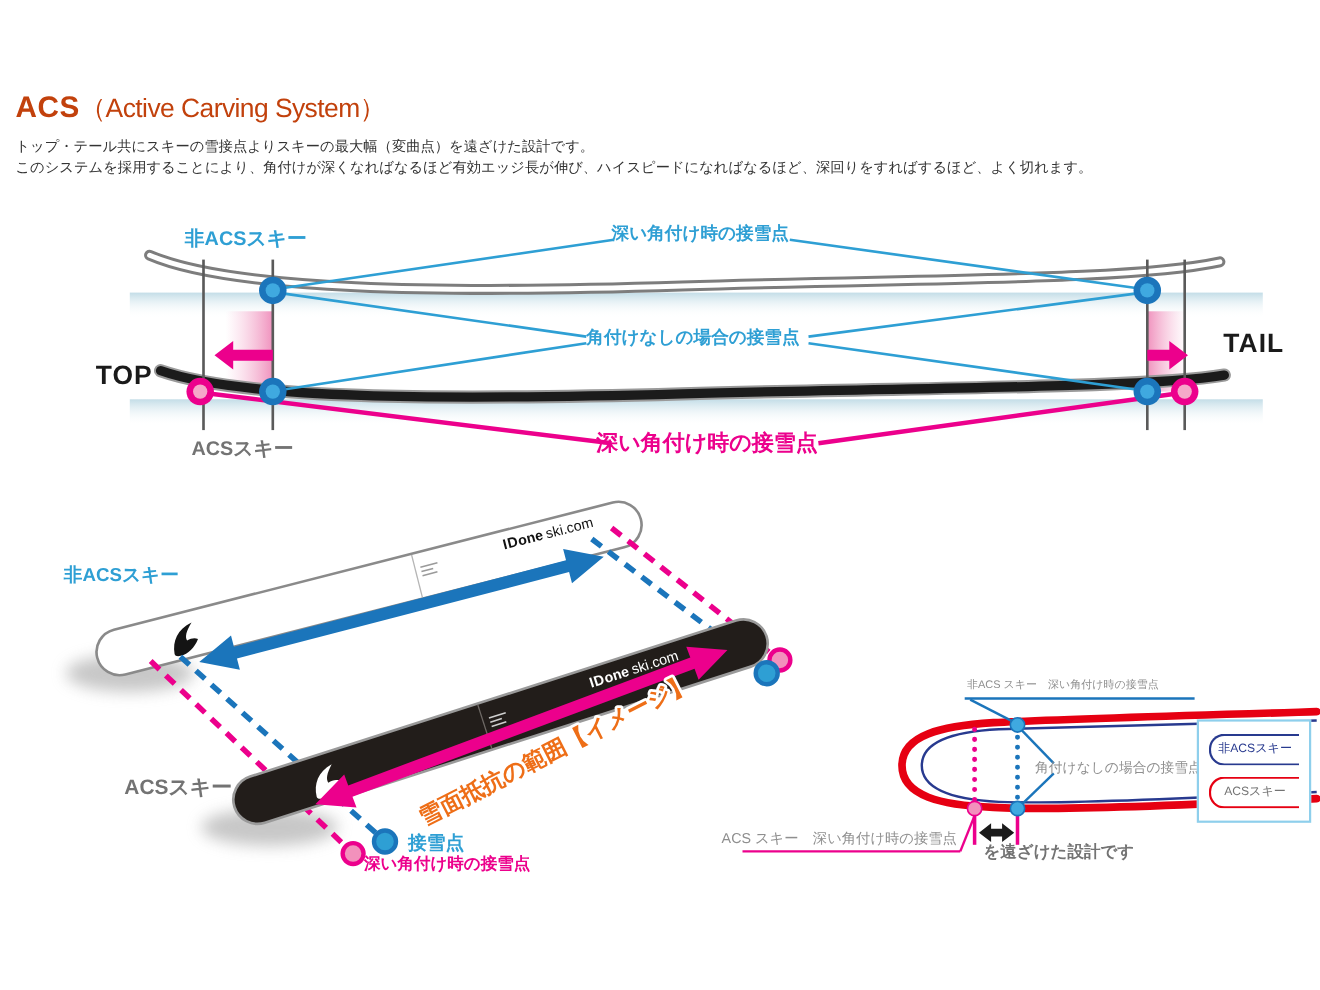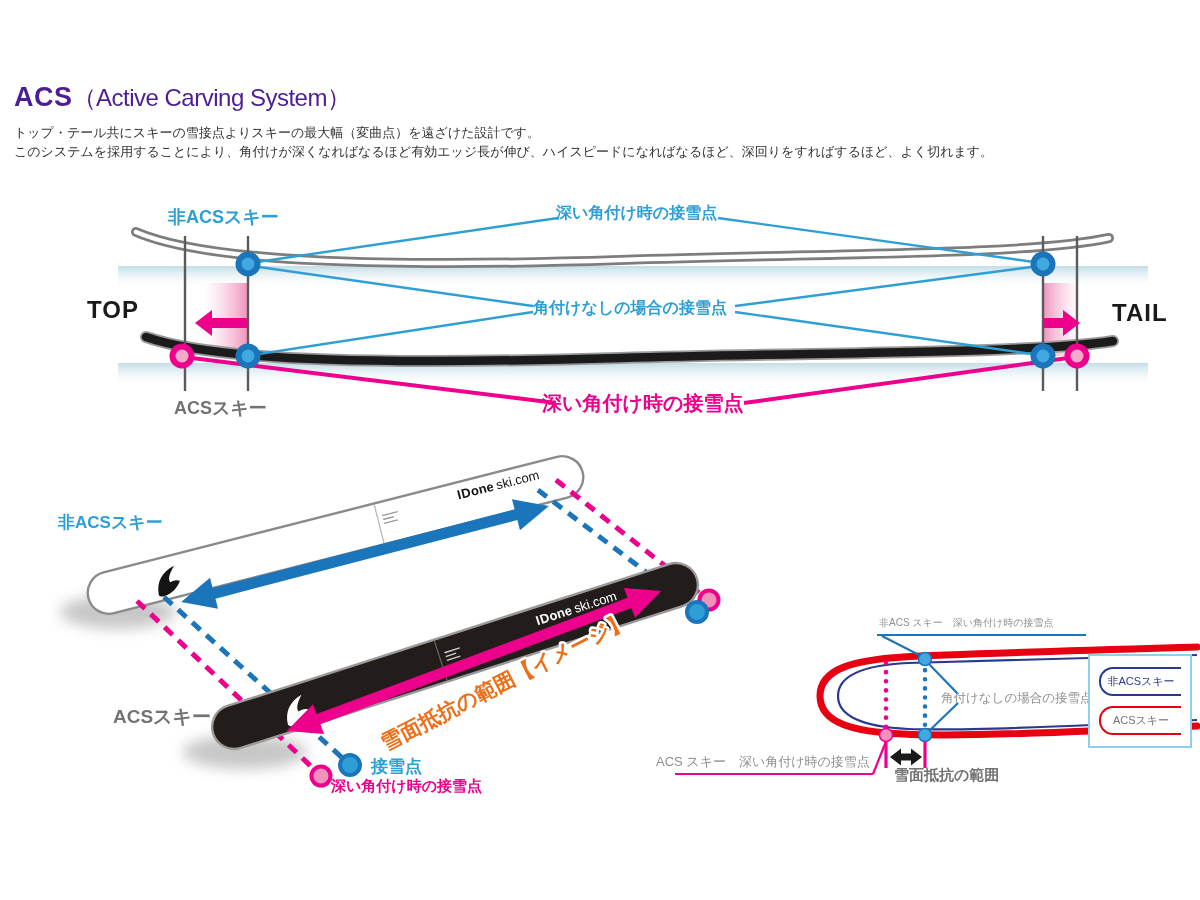--- a/index.html
+++ b/index.html
@@ -1,21 +1,21 @@
 <!DOCTYPE html>
 <html><head>
 <meta charset="utf-8">
 <style>
   html,body{margin:0;padding:0;background:#fff;}
   .stage{position:relative;width:1200px;height:900px;overflow:hidden;background:#fff;
          font-family:"Liberation Sans","DejaVu Sans",sans-serif;}
   svg{position:absolute;left:0;top:0;}
   svg text{font-family:"Liberation Sans","DejaVu Sans",sans-serif;}
   .lbl{position:absolute;white-space:nowrap;line-height:1.15;}
-  .title{left:14px;top:82px;color:#4c1d95;font-size:27px;}
+  .title{left:14px;top:82px;color:#c2410c;font-size:27px;}
   .title .main{font-weight:bold;letter-spacing:.5px;}
   .title .sub{font-weight:300;font-size:24px;letter-spacing:-.5px;}
   .desc{left:14px;color:#333;font-size:13px;}
   .c-blue{color:#2e9fd4;} .c-red{color:#737373;} .c-mag{color:#ec008c;}
   .c-gray{color:#8f8f8f;} .c-navy{color:#283a8f;} .c-dark{color:#1a1a1a;}
   .bold{font-weight:bold;}
   .legend{position:absolute;left:1088px;top:654px;width:100px;height:90px;
           border:2px solid #8ecfec;background:#fff;}
   .legend .uski{position:absolute;left:9px;width:80px;height:25px;
           border:2.5px solid #283a8f;border-right:none;border-radius:14px 0 0 14px;
@@ -188,36 +188,36 @@
     </g>
   </g>
 </svg>
 
 <div class="lbl title">
   <span class="main">ACS</span><span class="sub">（Active Carving System）</span>
 </div>
 <div class="lbl desc" style="top:145px;">このシステムを採用することにより、角付けが深くなればなるほど有効エッジ長が伸び、ハイスピードになればなるほど、深回りをすればするほど、よく切れます。</div>
 <div class="lbl desc" style="top:126px;">トップ・テール共にスキーの雪接点よりスキーの最大幅（変曲点）を遠ざけた設計です。</div>
 
-<div class="lbl c-dark" style="left:87px;top:296px;font-size:24px;font-weight:600;letter-spacing:1px;">TOP</div>
+<div class="lbl c-dark" style="left:87px;top:328px;font-size:24px;font-weight:600;letter-spacing:1px;">TOP</div>
 <div class="lbl c-dark" style="left:1112px;top:299px;font-size:24px;font-weight:600;letter-spacing:1px;">TAIL</div>
 <div class="lbl c-blue bold" style="left:168px;top:207px;font-size:18px;">非ACSスキー</div>
 <div class="lbl c-red bold" style="left:174px;top:398px;font-size:18px;">ACSスキー</div>
 <div class="lbl c-blue bold" style="left:556px;top:204px;font-size:16px;">深い角付け時の接雪点</div>
 <div class="lbl c-blue" style="left:533px;top:299px;font-size:16px;font-weight:600;">角付けなしの場合の接雪点</div>
 <div class="lbl c-mag bold" style="left:542px;top:392px;font-size:20px;">深い角付け時の接雪点</div>
 
 <div class="lbl c-blue bold" style="left:58px;top:513px;font-size:17px;">非ACSスキー</div>
 <div class="lbl c-red bold" style="left:113px;top:706px;font-size:19px;">ACSスキー</div>
 <div class="lbl c-blue bold" style="left:371px;top:757px;font-size:17px;">接雪点</div>
 <div class="lbl c-mag bold" style="left:331px;top:777px;font-size:15px;">深い角付け時の接雪点</div>
 
 <div class="lbl c-gray" style="left:879px;top:617px;font-size:10px;">非ACS スキー　深い角付け時の接雪点</div>
 <div class="lbl c-gray" style="left:941px;top:691px;font-size:12.5px;">角付けなしの場合の接雪点</div>
 <div class="lbl c-gray" style="left:656px;top:755px;font-size:13px;">ACS スキー　深い角付け時の接雪点</div>
-<div class="lbl c-red bold" style="left:894px;top:766px;font-size:15px;">雪面抵抗の範囲</div>
+<div class="lbl c-red bold" style="left:894px;top:766px;font-size:15px;">を遠ざけた設計です</div>
 
 <div class="legend">
   <div class="uski c-navy" style="top:11px;">非ACSスキー</div>
   <div class="uski red c-red" style="top:50px;">ACSスキー</div>
 </div>
 
 </div>
 
 </body></html>

